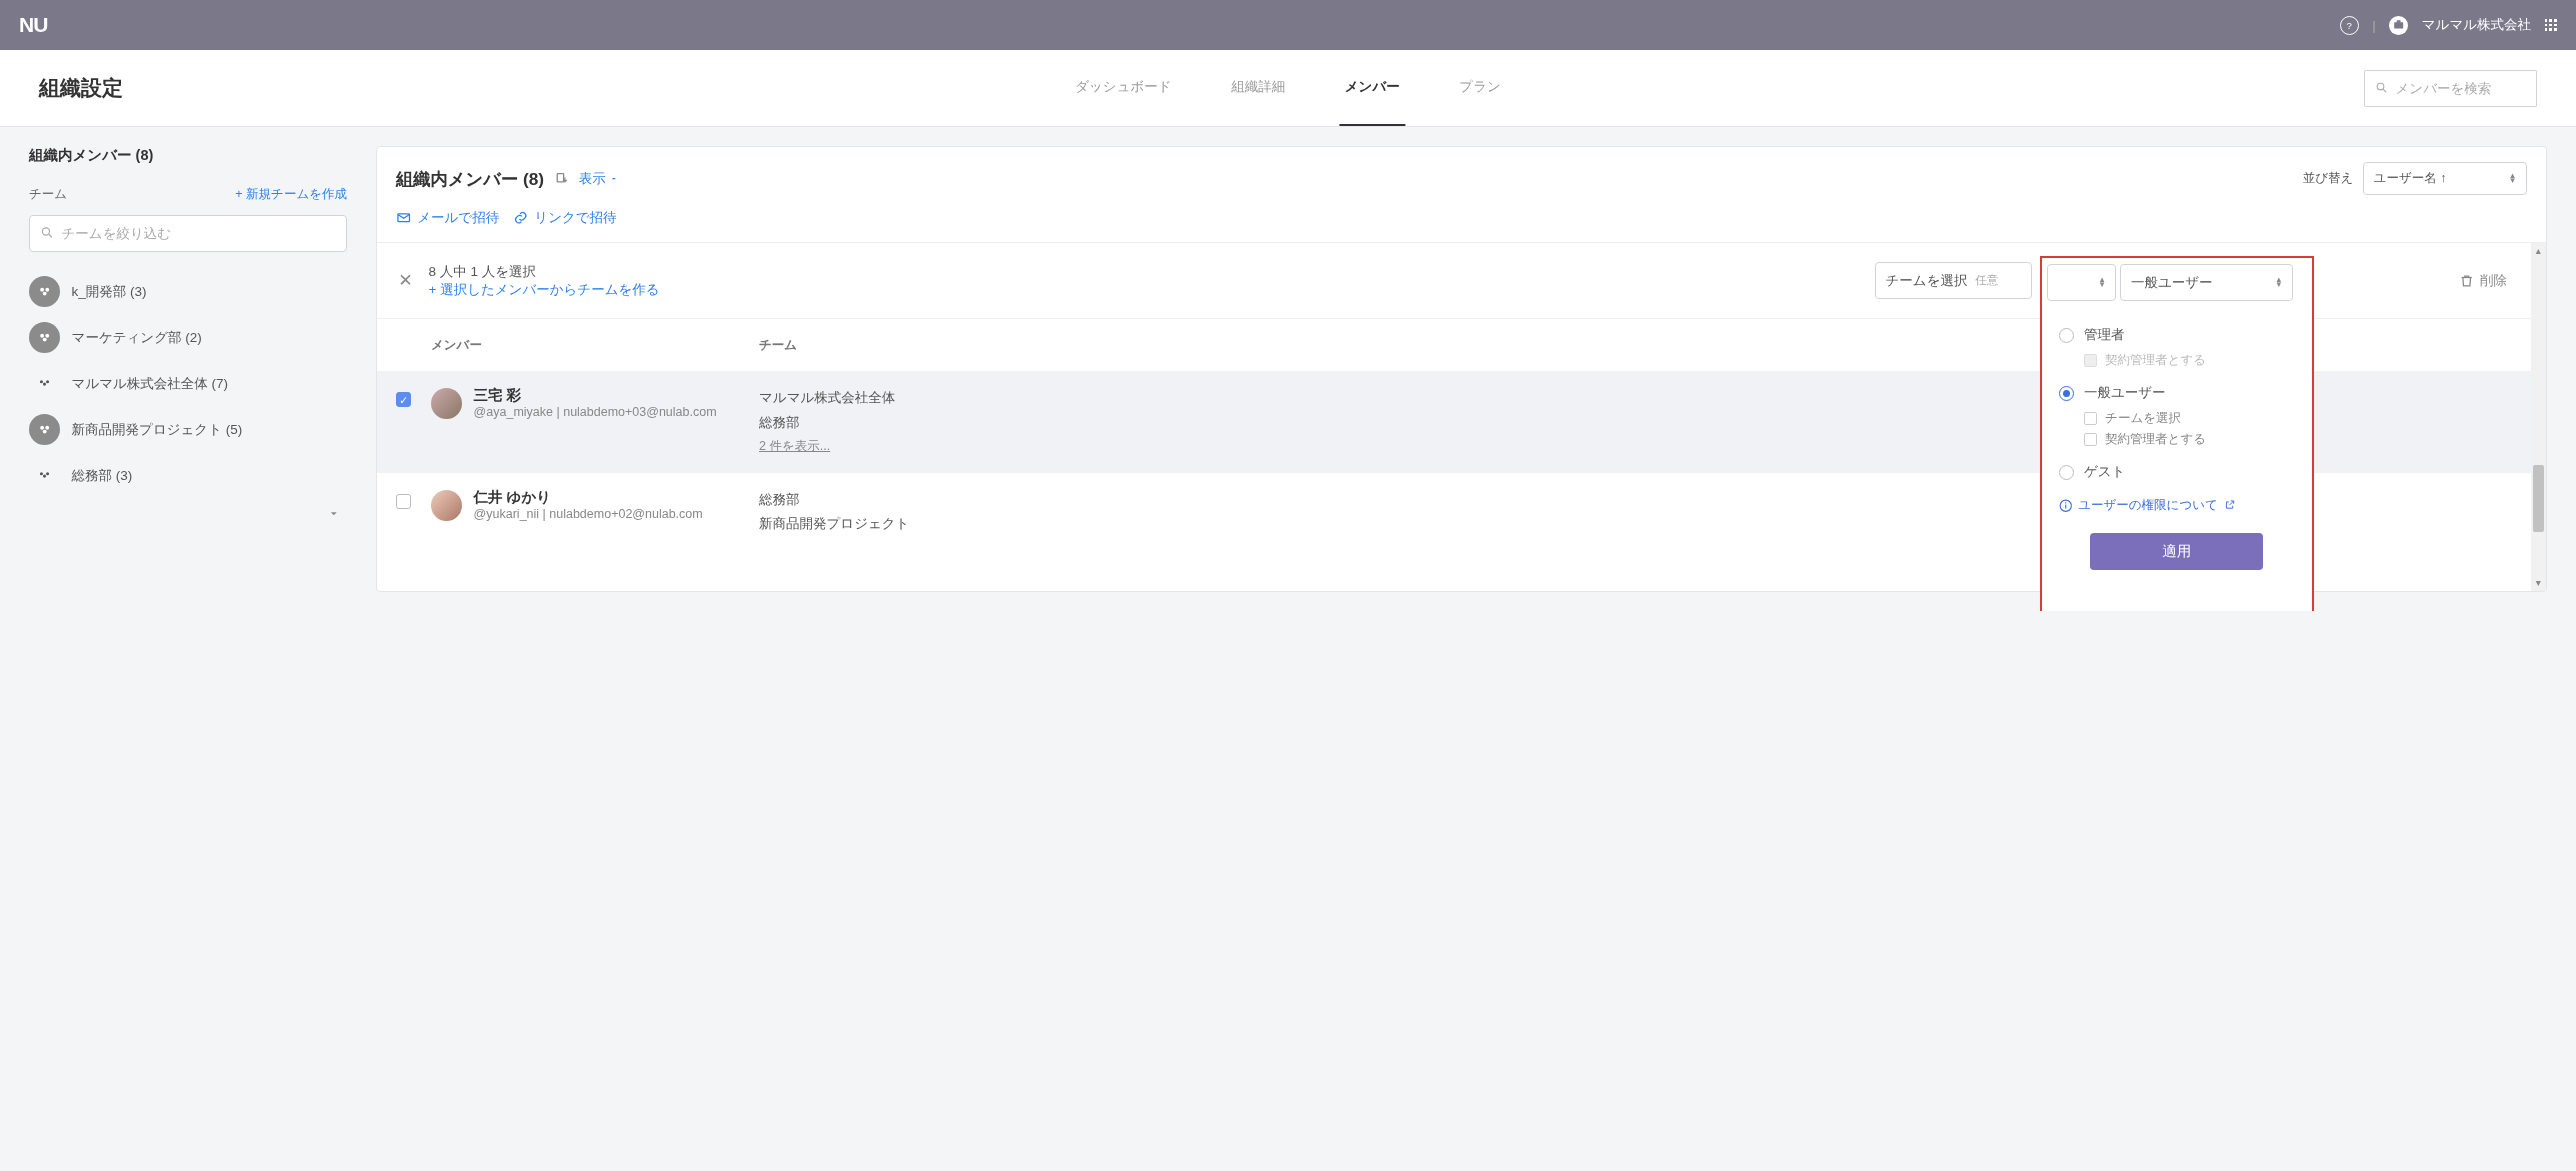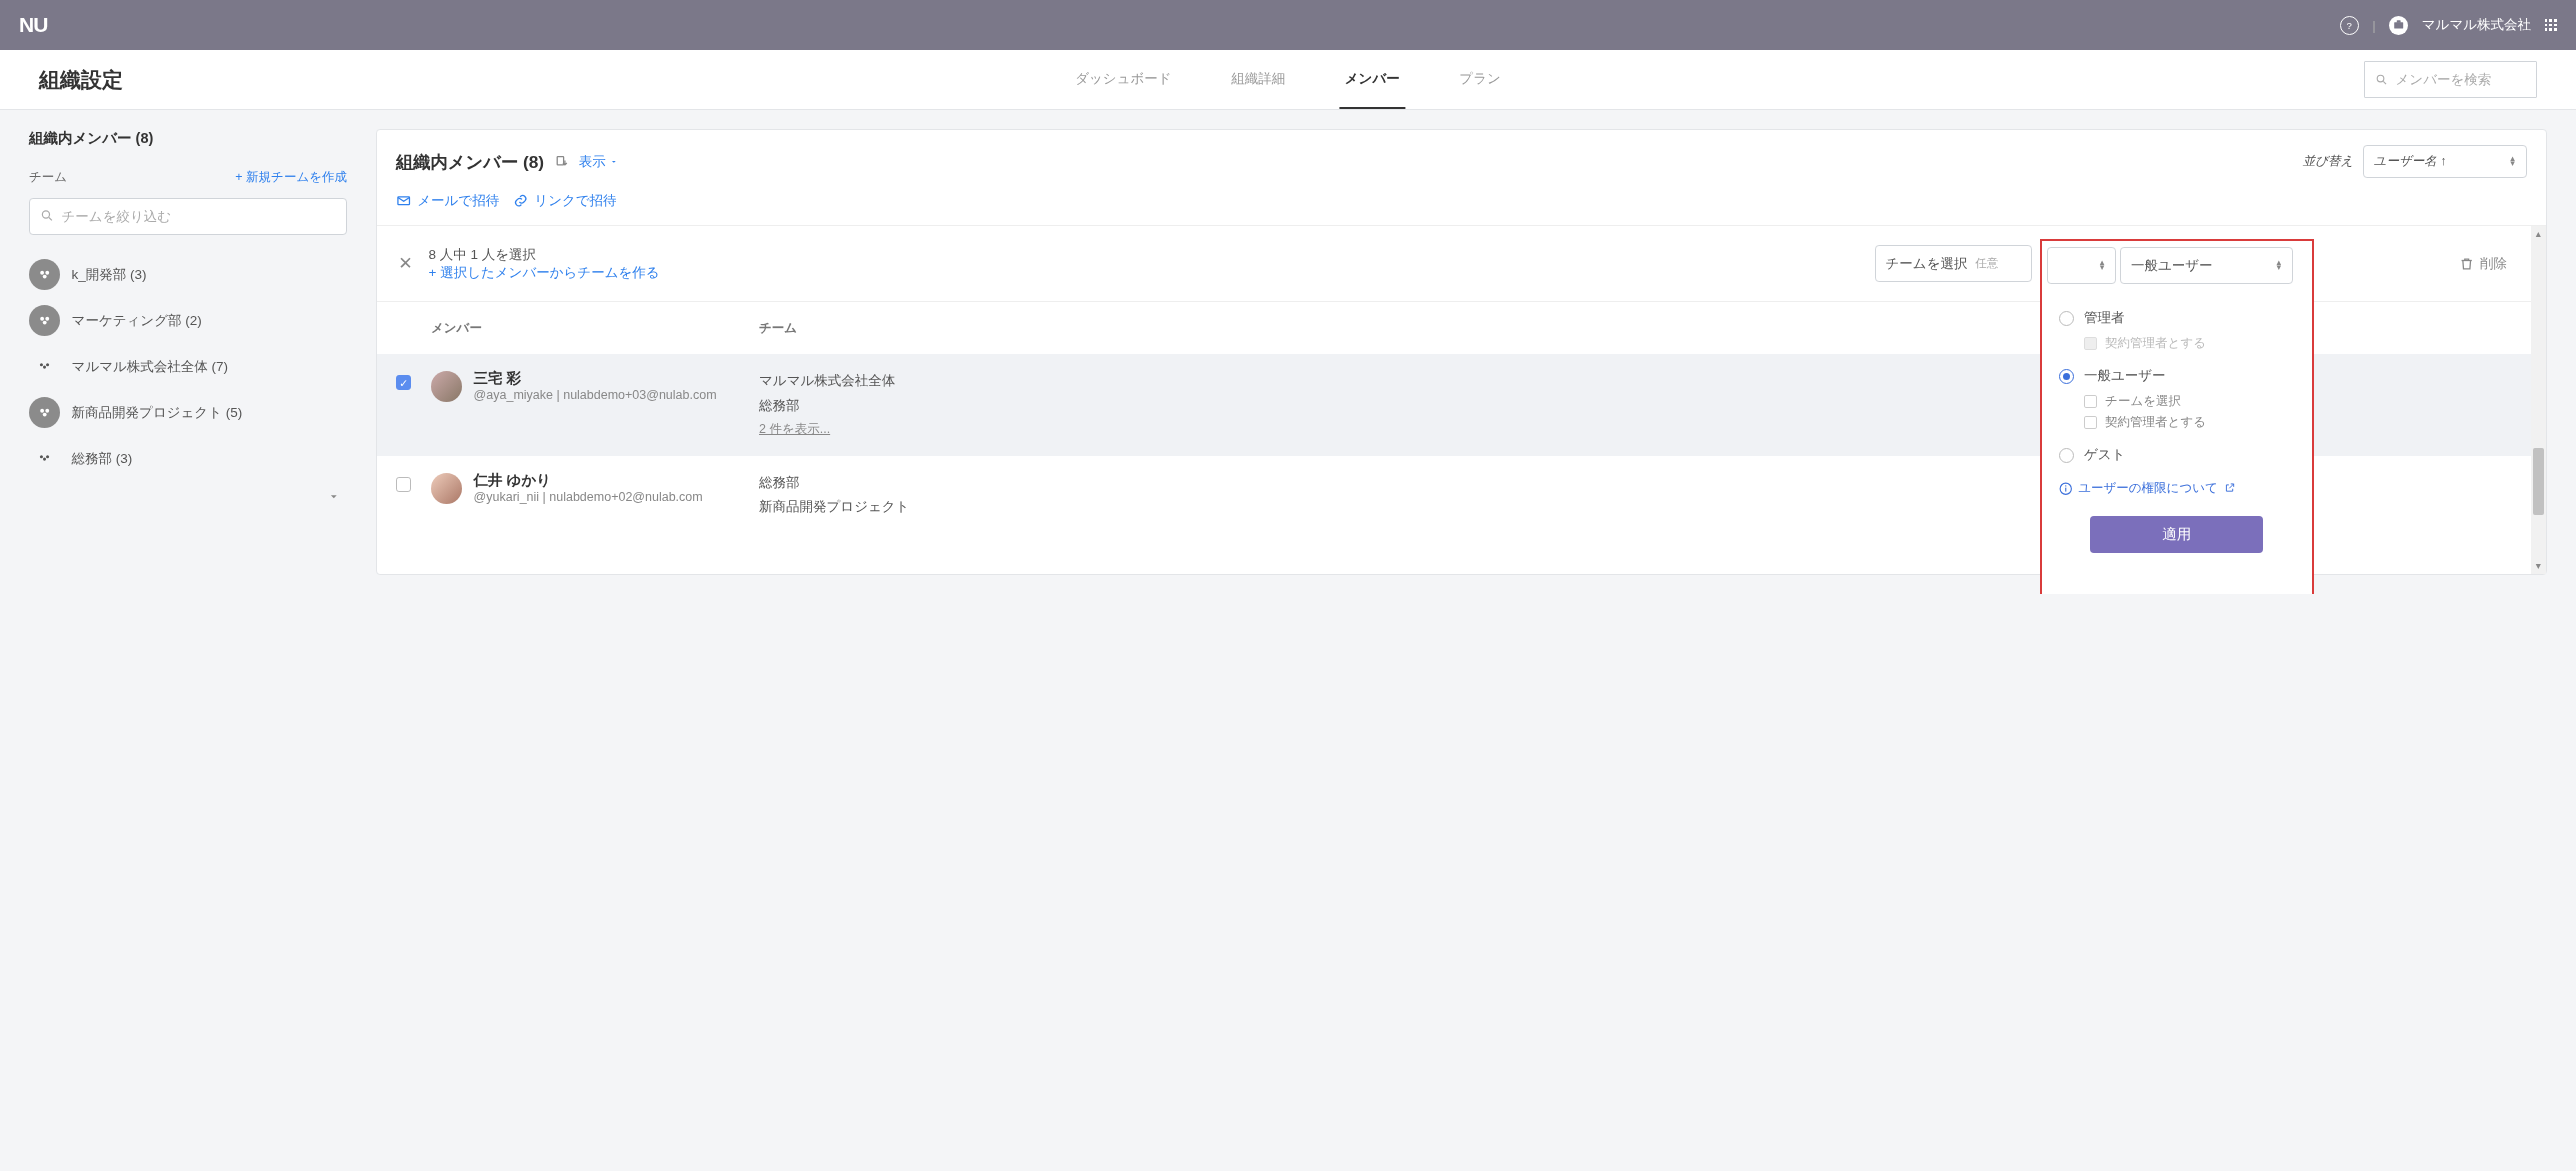--- a/index.html
+++ b/index.html
@@ -11,21 +11,21 @@
 .logo { font-size: 21px; font-weight: 900; letter-spacing: -1px; font-family: Arial, sans-serif; }
 .appbar-right { display: flex; align-items: center; gap: 13.5px; }
 .appbar-right .sep { color: #aaa; }
 .round-icon { width: 19px; height: 19px; border-radius: 50%; border: 1.9px solid #fff; display: flex; align-items: center; justify-content: center; font-size: 9.6px; }
 .org-name { font-size: 13.5px; }
 .apps-grid { display: grid; grid-template-columns: repeat(3, 2.9px); grid-template-rows: repeat(3, 2.9px); gap: 1.9px; }
 .apps-grid span { background: #fff; width: 2.9px; height: 2.9px; }
 .org-badge { width: 19px; height: 19px; border-radius: 50%; background: #fff; display: flex; align-items: center; justify-content: center; }
 
 
-.subheader { background: #fff; border-bottom: 1px solid #e3e5e8; height: 60px; display: flex; align-items: center; padding: 0 39px; position: relative; }
+.subheader { background: #fff; border-bottom: 1px solid #e3e5e8; height: 77px; display: flex; align-items: center; padding: 0 39px; position: relative; }
 .page-title { font-size: 21px; font-weight: 600; color: #333; }
 .tabs { position: absolute; left: 50%; transform: translateX(-50%); display: flex; gap: 48px; height: 100%; align-items: center; }
 .tab { color: #999; font-size: 13.5px; height: 100%; display: flex; align-items: center; border-bottom: 2.9px solid transparent; padding: 0 5.8px; cursor: pointer; }
 .tab.active { color: #333; font-weight: 600; border-bottom-color: #333; }
 .search-box { margin-left: auto; border: 1px solid #d0d4d9; border-radius: 1px; height: 37px; width: 173px; display: flex; align-items: center; padding: 0 9.6px; color: #999; gap: 7.7px; }
 .search-box input { border: none; outline: none; width: 100%; font-size: 13.5px; }
 .search-box input::placeholder { color: #aaa; }
 
 
 .layout { display: flex; padding: 19px 29px 19px 29px; gap: 29px; align-items: flex-start; }
@@ -44,21 +44,21 @@
 .team-avatar.small svg { transform: scale(0.7); }
 .team-avatar.light { background: transparent; color: #555; }
 .more-caret { display: flex; justify-content: flex-end; padding: 9.6px 7.7px; color: #888; }
 
 
 .panel { flex: 1; background: #fff; border: 1px solid #e3e5e8; border-radius: 3.9px; padding: 15.4px 0 0 0; position: relative; }
 .panel-head { display: flex; align-items: center; justify-content: space-between; padding: 0 19px 13.5px 19px; }
 .panel-head-left { display: flex; align-items: center; gap: 9.6px; }
 .panel-head-title { font-size: 17.3px; font-weight: 600; }
 .show-link { color: #2f80ed; font-size: 13.5px; display: flex; align-items: center; gap: 3.9px; cursor: pointer; }
-.sort-wrap { display: flex; align-items: center; gap: 9.6px; color: #555; font-size: 12.5px; font-style: italic; }
+.sort-wrap { display: flex; align-items: center; gap: 9.6px; color: #555; font-size: 12.5px; }
 .sort-select { border: 1px solid #d0d4d9; border-radius: 3.9px; height: 33px; width: 164px; display: flex; align-items: center; justify-content: space-between; padding: 0 9.6px; background: #fff; cursor: pointer; }
 .sort-arrows { display: flex; flex-direction: column; line-height: 4.8px; font-size: 7.7px; color: #888; }
 
 .invite-row { display: flex; gap: 14px; padding: 0 19px 15.4px 19px; }
 .invite-link { display: flex; align-items: center; gap: 5.8px; color: #2f80ed; font-size: 13.5px; cursor: pointer; }
 
 .scroll-area { position: relative; border-top: 1px solid #eee; }
 .rscroll { position: absolute; right: 0; top: 0; bottom: 0; width: 15.4px; background: #f1f1f1; }
 .rscroll .thumb { position: absolute; right: 1.9px; width: 11.6px; background: #c1c1c1; border-radius: 1.9px; }
 .rscroll .arrow { position: absolute; left: 0; right: 0; height: 15.4px; display: flex; align-items: center; justify-content: center; color: #888; font-size: 8.7px;}

